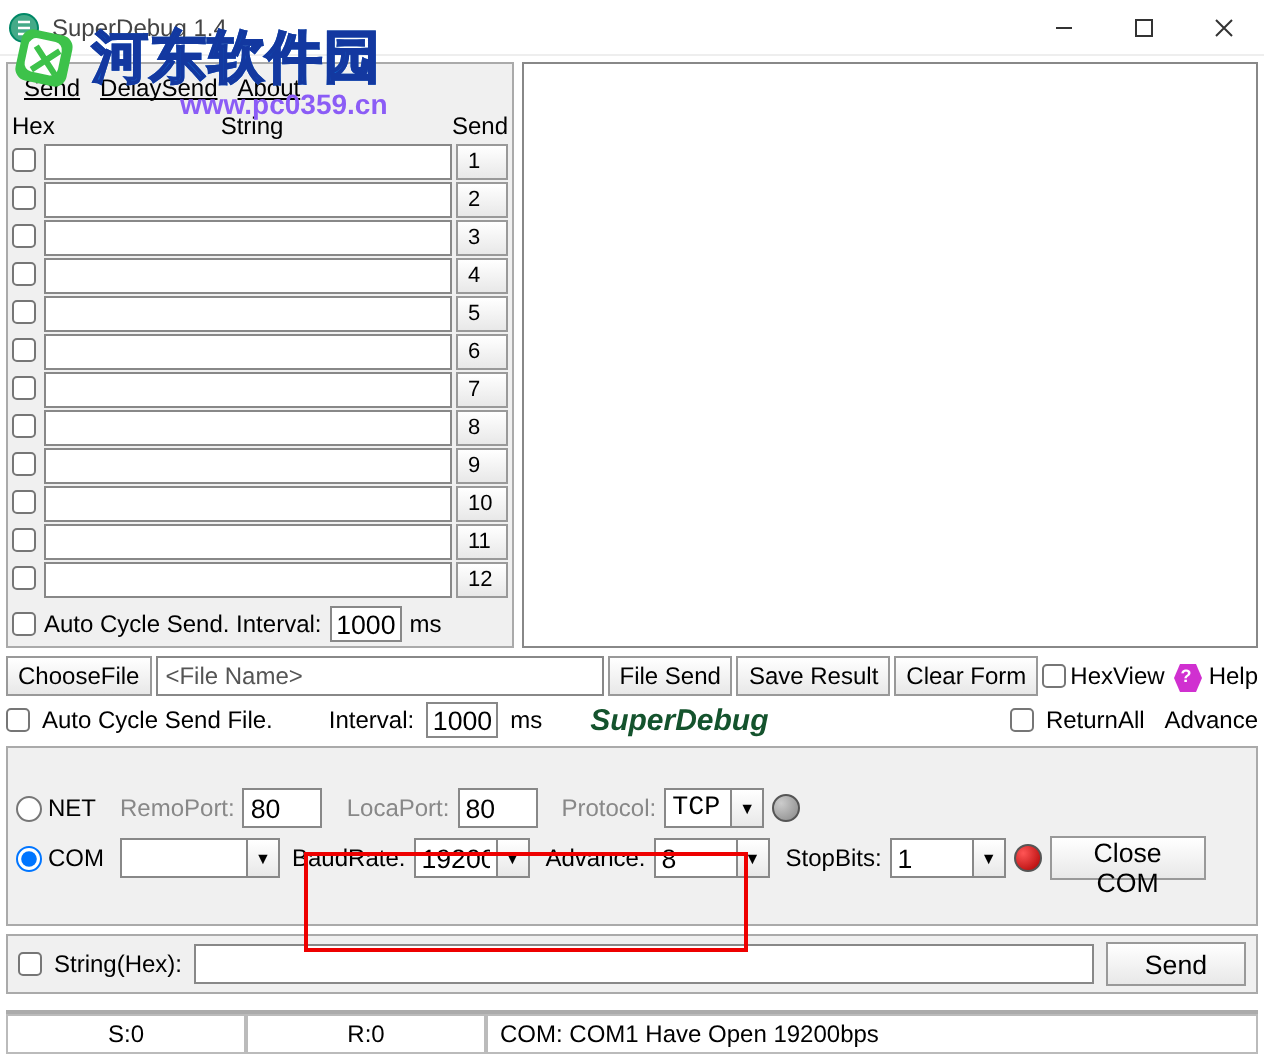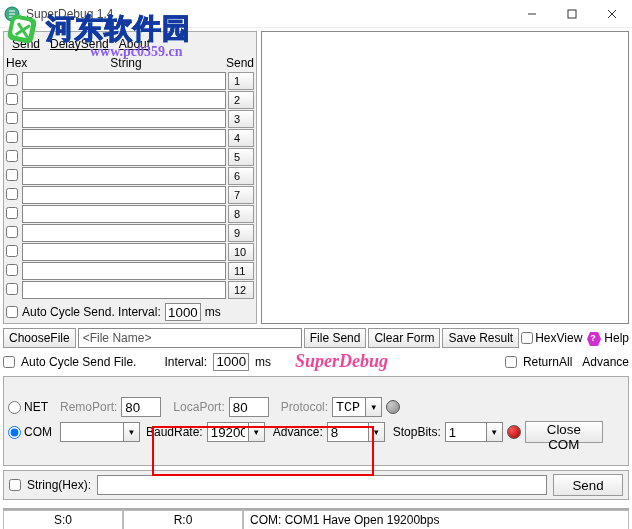--- a/index.html
+++ b/index.html
@@ -4,21 +4,21 @@
 <style>
 * { box-sizing: border-box; margin: 0; padding: 0; }
 body { font-family: "Microsoft Sans Serif", Arial, sans-serif; font-size: 11px; background: #fff; width: 632px; height: 529px; position: relative; }
 
 .titlebar { height: 28px; background: #fff; border-bottom: 1px solid #eee; display: flex; align-items: center; padding: 0 4px; position: relative; }
 .title-icon { width: 16px; height: 16px; margin-right: 6px; display: inline-block; }
 .title-text { font-size: 12px; color: #444; }
 .win-controls { position: absolute; right: 0; top: 0; display: flex; }
 .win-btn { width: 40px; height: 28px; display: flex; align-items: center; justify-content: center; color: #666; }
 
-.watermark { position: absolute; top: 0; left: 0; z-index: 10; pointer-events: none; font-family: Liberation Serif, serif; }
+.watermark { position: absolute; top: 0; left: 0; z-index: 10; pointer-events: none; font-family: Liberation Sans, sans-serif; }
 .wm-txt { font-size: 28px; font-weight: 700; background: linear-gradient(180deg,#0a4aa0,#1672e0); -webkit-background-clip: text; color: transparent; -webkit-text-stroke: 1px #1338a0; letter-spacing: 1px; }
 .wm-url { font-size: 14px; color: #8b5cf6; font-weight: 700; margin-top: -4px; padding-left: 44px; }
 
 .content { padding: 3px; }
 .upper { display: flex; gap: 4px; }
 .left-panel { width: 254px; border: 1px solid #aaa; background: #f0f0f0; padding: 2px; }
 .menubar { display: flex; gap: 10px; padding: 3px 6px; font-size: 12px; }
 .menubar span { text-decoration: underline; text-decoration-skip-ink: none; }
 
 .headers { display: flex; font-size: 12px; color: #000; padding: 2px 0; }
@@ -37,21 +37,21 @@
 
 .right-panel { flex: 1; border: 1px solid #888; background: #fff; }
 
 .filebar { display: flex; align-items: center; gap: 2px; margin-top: 4px; font-size: 12px; }
 .btn { border: 1px solid #999; background: linear-gradient(#fff,#e8e8e8); height: 20px; padding: 0 5px; font-size: 12px; display: inline-flex; align-items: center; }
 .filename { flex: 1; height: 20px; border: 1px solid #888; background: #fff; padding: 0 4px; font-size: 12px; color: #555; }
 .help-ico { width: 18px; height: 16px; display: inline-flex; align-items: center; justify-content: center; }
 
 .filebar2 { display: flex; align-items: center; gap: 6px; margin-top: 3px; font-size: 12px; }
 .filebar2 .ival { width: 36px; height: 18px; border: 1px solid #888; background: #fff; text-align: right; padding-right: 2px; }
-.superlogo { font-size: 18px; font-style: italic; font-weight: bold; color: #ec4899; margin-left: 18px; font-family: Liberation Serif, serif; }
+.superlogo { font-size: 15px; font-style: italic; font-weight: bold; color: #14532d; margin-left: 18px; font-family: Liberation Sans, sans-serif; }
 
 .netcom { border: 1px solid #aaa; background: #f0f0f0; padding: 19px 4px; margin-top: 4px; font-size: 12px; }
 .netrow { display: flex; align-items: center; gap: 4px; margin-bottom: 3px; height: 22px; }
 .radio-lbl { width: 48px; display: inline-flex; align-items: center; gap: 3px; }
 .txtfield { height: 20px; border: 1px solid #888; background: #fff; padding: 0 3px; }
 .grey { color: #888; }
 .combo { display: inline-flex; }
 .combo input { height: 20px; border: 1px solid #888; background: #fff; padding: 0 3px; width: 42px; }
 .combo .arrow { width: 16px; height: 20px; border: 1px solid #888; border-left: none; background: linear-gradient(#fff,#e8e8e8); display: flex; align-items: center; justify-content: center; font-size: 8px; }
 .led { width: 14px; height: 14px; border-radius: 50%; display: inline-block; border: 1px solid #555; }
@@ -195,22 +195,22 @@
       <span>ms</span>
     </div>
   </div>
   <div class="right-panel"></div>
 </div>
 
 <div class="filebar">
   <button class="btn">ChooseFile</button>
   <input class="filename" value="&lt;File Name&gt;" style="">
   <button class="btn">File Send</button>
+  <button class="btn">Save Result</button>
   <button class="btn">Clear Form</button>
-  <button class="btn">Save Result</button>
   <input type="checkbox" style="">
   <span>HexView</span>
   <span class="help-ico">
         <svg viewBox="0 0 16 16" width="16" height="16">
           <path d="M3 2h8l3 7-3 7H3l-3-7z" fill="#d030d0" transform="translate(2 0)"></path>
           <text x="8" y="11" fill="#fff" font-size="9" text-anchor="middle" font-weight="bold">?</text>
         </svg>
       </span>
   <span>Help</span>
 </div>

